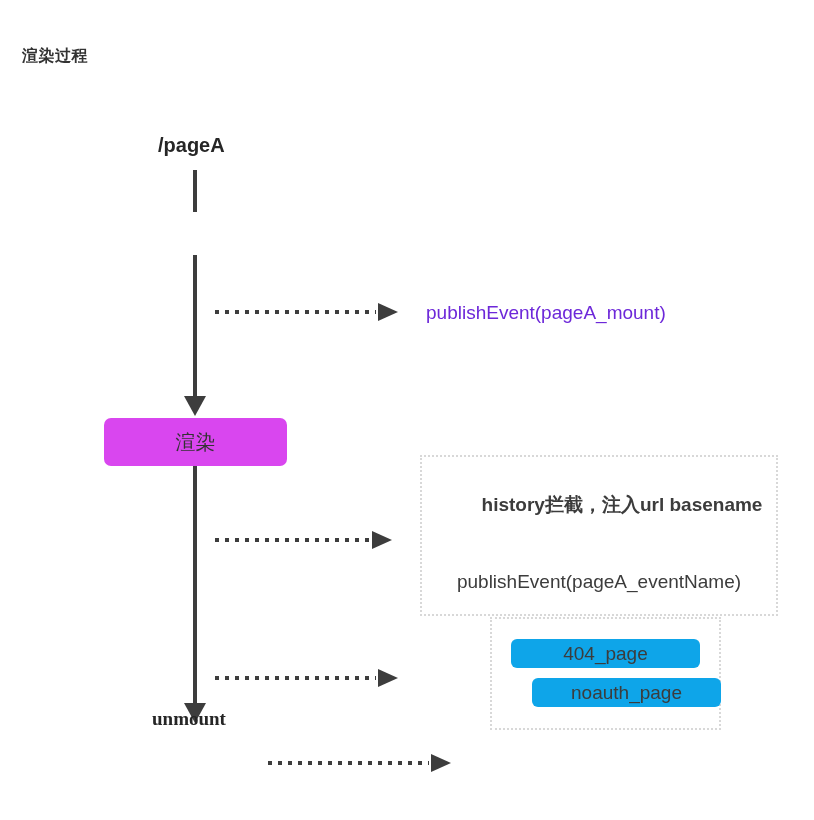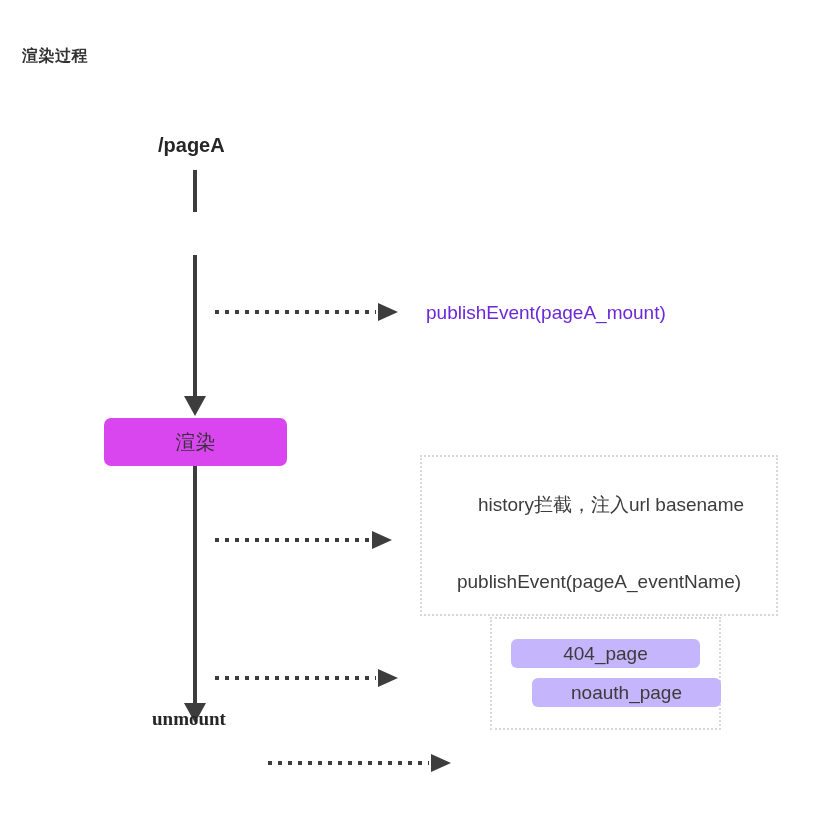--- a/index.html
+++ b/index.html
@@ -109,21 +109,21 @@
     position: absolute;
     font-size: 19px;
     color: #3c3c3c;
     white-space: nowrap;
     text-align: center;
   }
 
   
   .pill {
     position: absolute;
-    background: #c4b5fd;
+    background: #0ea5e9;
     border-radius: 6px;
     display: flex;
     align-items: center;
     justify-content: center;
     font-size: 19px;
     color: #3c3c3c;
     box-sizing: border-box;
   }
 </style>
 </head>
@@ -160,21 +160,21 @@
     <div class="dhead" style="left:157px;"></div>
   </div>
 
   <div class="darrow" style="left:215px; top:671px; width:185px;">
     <div class="dline" style="width:161px;"></div>
     <div class="dhead" style="left:163px;"></div>
   </div>
 
   <div class="dotted-panel" style="left:420px; top:455px; width:358px; height:161px;">
   </div>
-  <div class="panel-text" style="left:432px; top:492px; width:358px;">history拦截，注入url basename</div>
+  <div class="panel-text" style="left:443px; top:492px; width:358px;font-weight:bold;">history拦截，注入url basename</div>
   <div class="panel-text" style="left:420px; top:559px; width:358px;margin-top:12px;">publishEvent(pageA_eventName)</div>
 
   <div class="dotted-panel" style="left:490px; top:617px; width:231px; height:113px;">
   </div>
   <div class="pill" style="left:511px; top:639px; width:189px; height:29px;">
     <span>404_page</span>
   </div>
   <div class="pill" style="left:532px; top:678px; width:189px; height:29px;">
     <span>noauth_page</span>
   </div>

